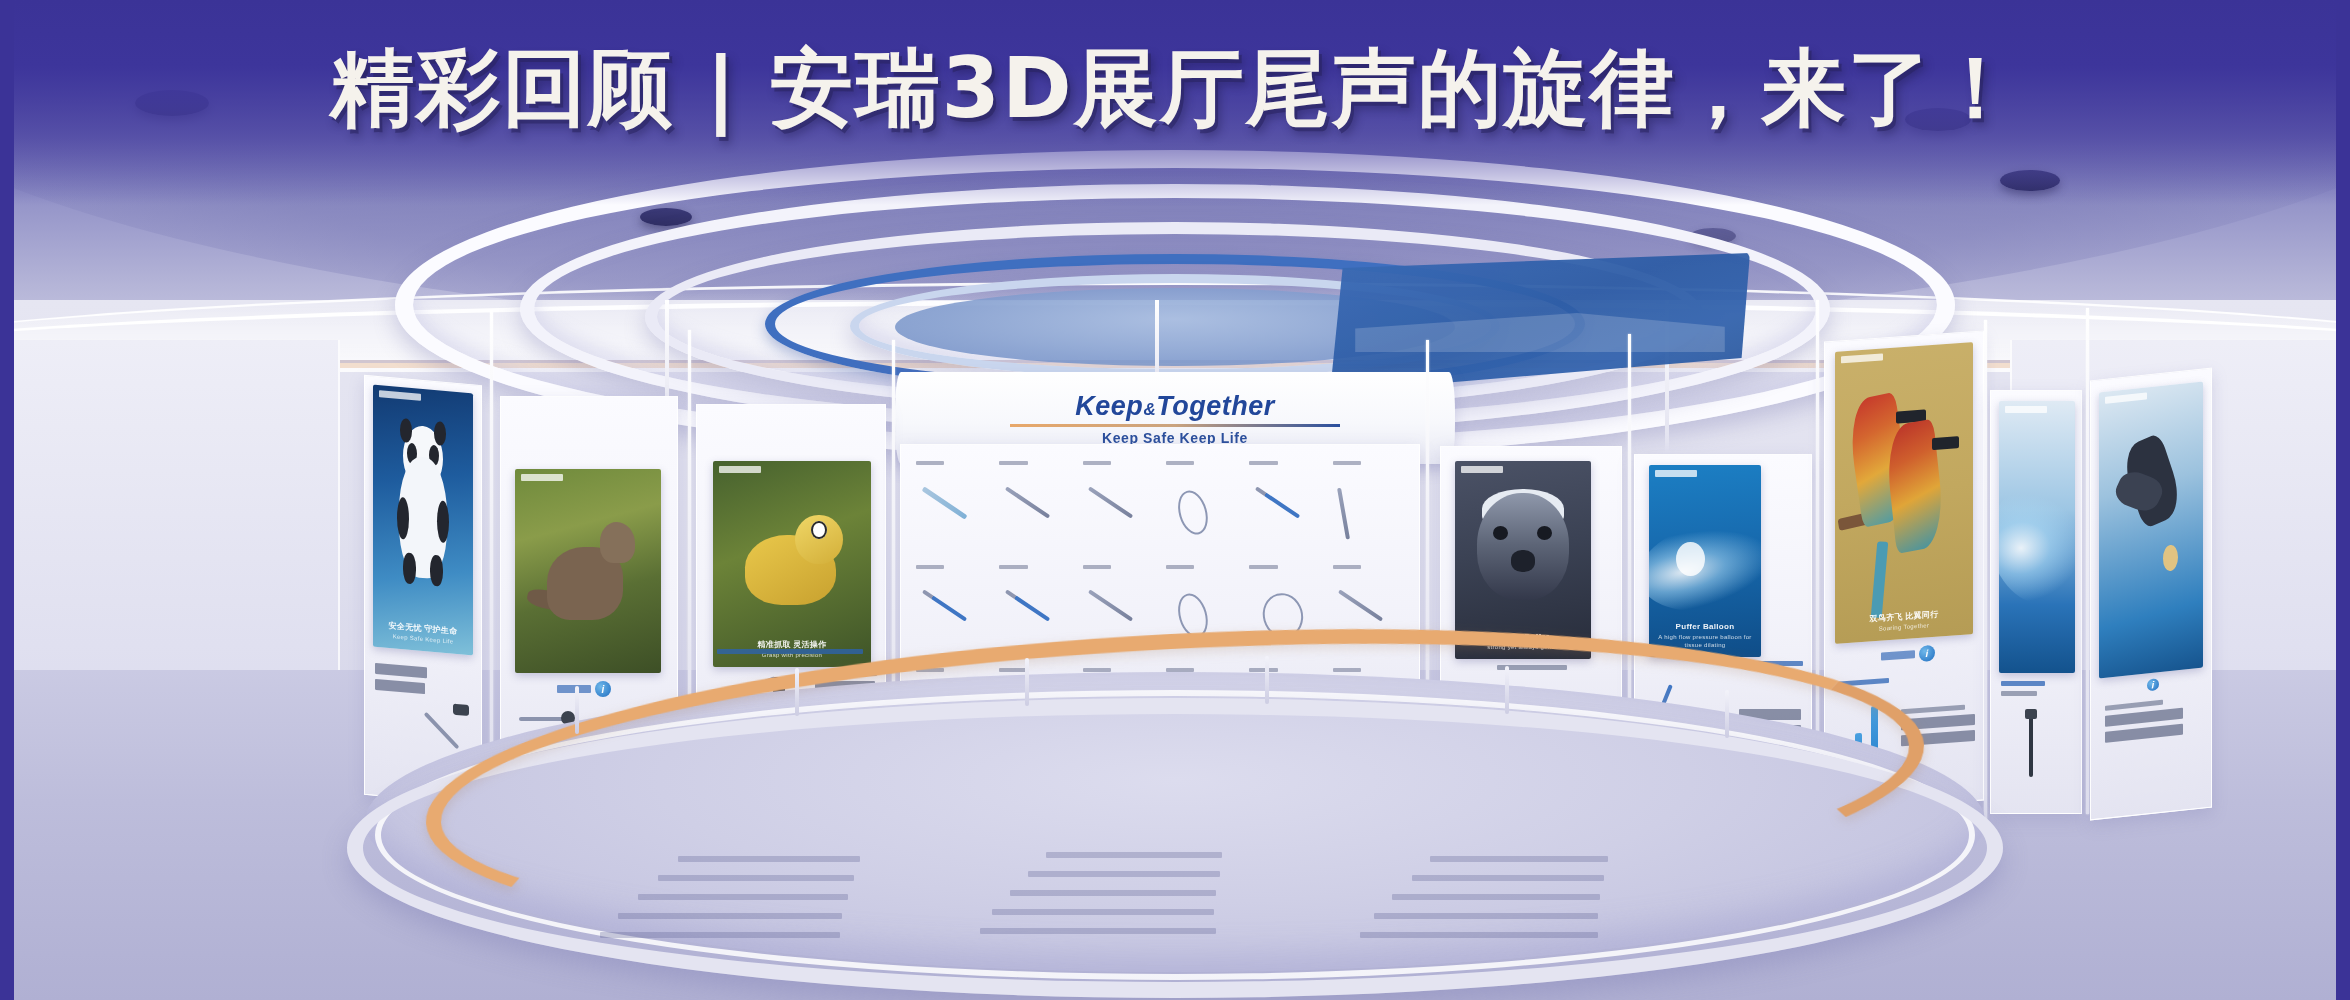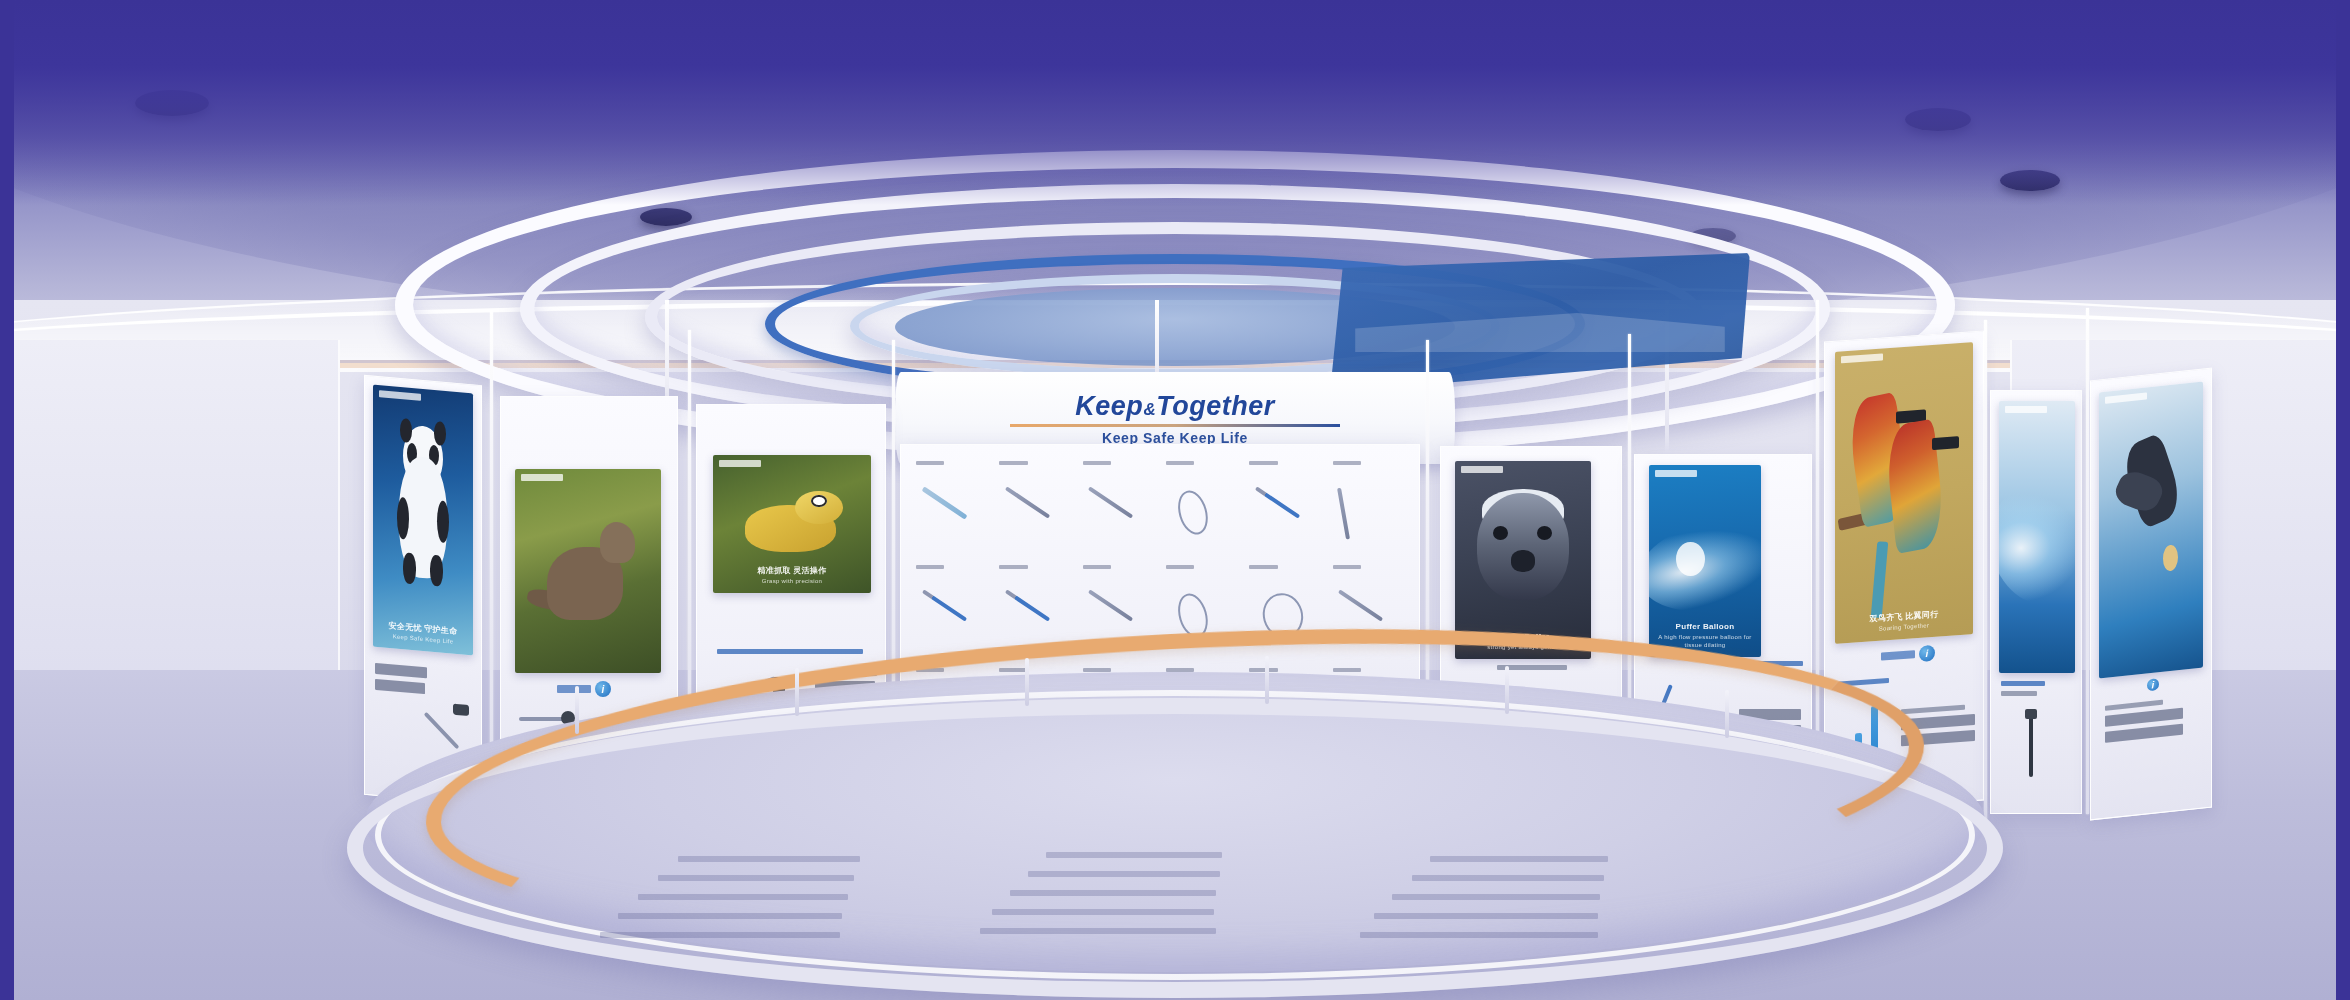--- a/index.html
+++ b/index.html
@@ -409,21 +409,21 @@
       <div class="mini-dev" style="left:44px; top:348px; width:70px; height:34px;">
         <div class="stem" style="left:4px; top:8px; width:42px; height:3px; transform:rotate(26deg); transform-origin:left center;"></div>
         <div class="tip" style="left:40px; top:16px; width:10px; height:10px; border-radius:50%;"></div>
       </div>
       <div class="cap-lines" style="left:22px; top:374px; width:120px;">
         <span class="ln big" style="width:116px;"></span>
       </div>
     </div>
 
     <div class="board" style="left:396px; top:4px; width:190px; height:406px;">
-      <div class="poster p-frog" style="left:16px; top:50px; width:158px; height:138px;">
+      <div class="poster p-frog" style="left:16px; top:56px; width:158px; height:206px;">
         <div class="plogo"></div>
         <div class="fbody"></div>
         <div class="fhead"></div>
         <div class="feye"></div>
         <div class="pcap">
           <span>精准抓取 灵活操作</span>
           <small>Grasp with precision</small>
         </div>
       </div>
       <div class="cap-lines" style="left:20px; top:244px; width:150px;">
@@ -690,17 +690,18 @@
   </div>
   <div class="floortext" style="left:1360px; top:856px; width:250px;">
     <span class="fl" style="width:178px; margin-left:70px;"></span>
     <span class="fl" style="width:192px; margin-left:52px;"></span>
     <span class="fl" style="width:208px; margin-left:32px;"></span>
     <span class="fl" style="width:224px; margin-left:14px;"></span>
     <span class="fl" style="width:238px; margin-left:0px;"></span>
   </div>
 
   <div class="title-band"></div>
+  <h1 class="title">精彩回顾 | 安瑞3D展厅尾声的旋律，来了！</h1>
 
   <div class="edge l"></div>
   <div class="edge r"></div>
 
 </div>
 
 </body></html>

